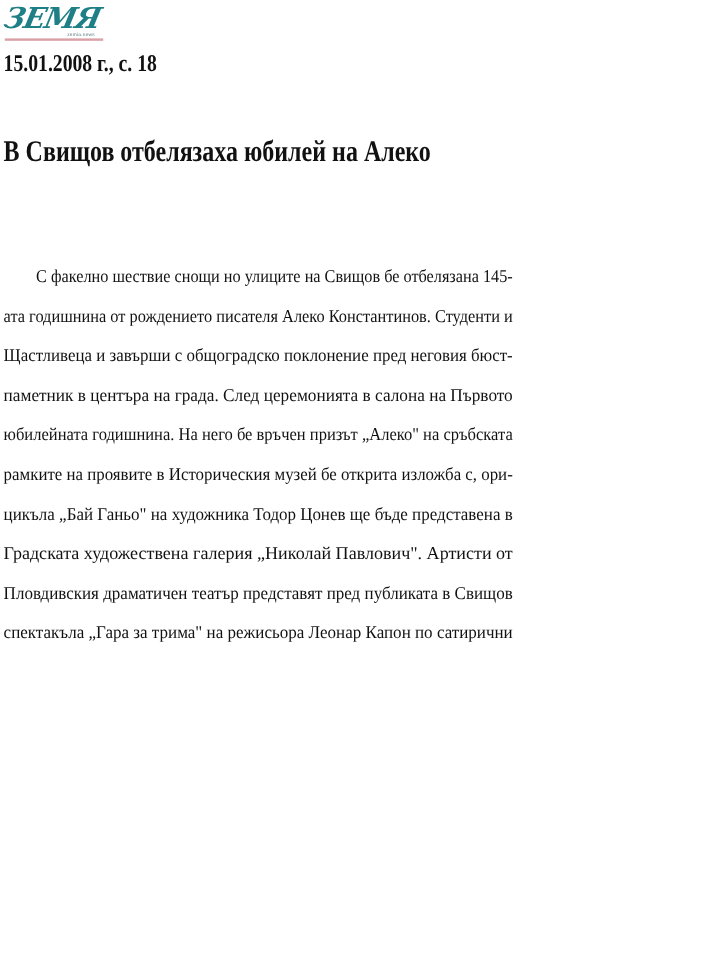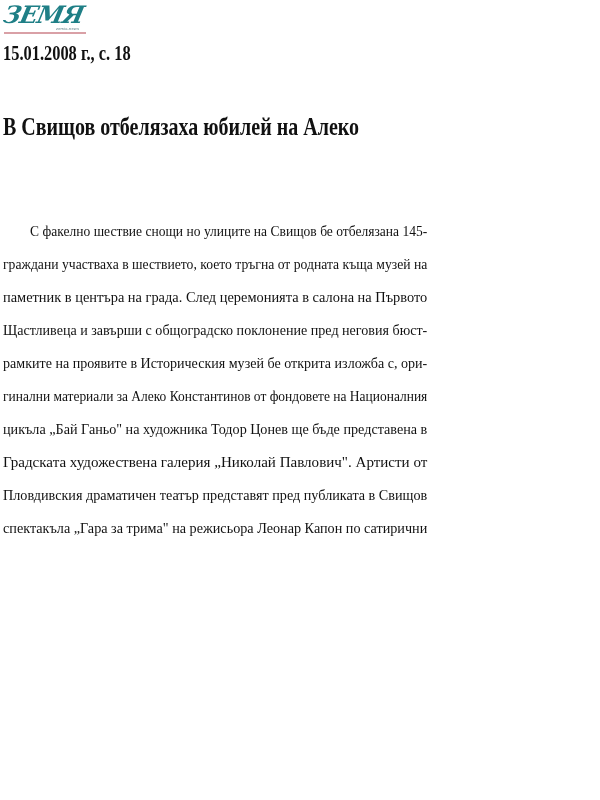--- a/index.html
+++ b/index.html
@@ -103,22 +103,22 @@
   <span class="logo-sub">zemia.news</span>
   <div class="logo-line"></div>
 </div>
 
 <div class="issue-line">15.01.2008 г., с. 18</div>
 
 <h1 class="headline" style="margin:0;">В Свищов отбелязаха юбилей на Алеко</h1>
 
 <div class="article">
   <div class="line"><span class="txt" style="white-space: pre; transform: scaleX(0.902607);">        С факелно шествие снощи но улиците на Свищов бе отбелязана 145-</span></div>
-  <div class="line"><span class="txt" style="white-space: pre; transform: scaleX(0.91041);">граждани участваха в шествието, което тръгна от родната къща музей на</span></div>
+  <div class="line"><span class="txt" style="white-space: pre; transform: scaleX(0.90778);">ата годишнина от рождението писателя Алеко Константинов. Студенти и</span></div>
+  <div class="line"><span class="txt" style="white-space: pre; transform: scaleX(0.938806);">Щастливеца и завърши с общоградско поклонение пред неговия бюст-</span></div>
   <div class="line"><span class="txt" style="white-space: pre; transform: scaleX(0.95862);">паметник в центъра на града. След церемонията в салона на Първото</span></div>
-  <div class="line"><span class="txt" style="white-space: pre; transform: scaleX(0.938806);">Щастливеца и завърши с общоградско поклонение пред неговия бюст-</span></div>
+  <div class="line"><span class="txt" style="white-space: pre; transform: scaleX(0.918217);">юбилейната годишнина. На него бе връчен призът „Алеко" на сръбската</span></div>
   <div class="line"><span class="txt" style="white-space: pre; transform: scaleX(0.936724);">рамките на проявите в Историческия музей бе открита изложба с, ори-</span></div>
-  <div class="line"><span class="txt" style="white-space: pre; transform: scaleX(0.897069);">гинални материали за Алеко Константинов от фондовете на Националния</span></div>
   <div class="line"><span class="txt" style="white-space: pre; transform: scaleX(0.944004);">цикъла „Бай Ганьо" на художника Тодор Цонев ще бъде представена в</span></div>
   <div class="line"><span class="txt" style="white-space: pre; transform: scaleX(1.00274);">Градската художествена галерия „Николай Павлович". Артисти от</span></div>
   <div class="line"><span class="txt" style="white-space: pre; transform: scaleX(0.945319);">Пловдивския драматичен театър представят пред публиката в Свищов</span></div>
   <div class="line"><span class="txt" style="white-space: pre; transform: scaleX(0.94593);">спектакъла „Гара за трима" на режисьора Леонар Капон по сатирични</span></div>
 </div>
 
 </body></html>

